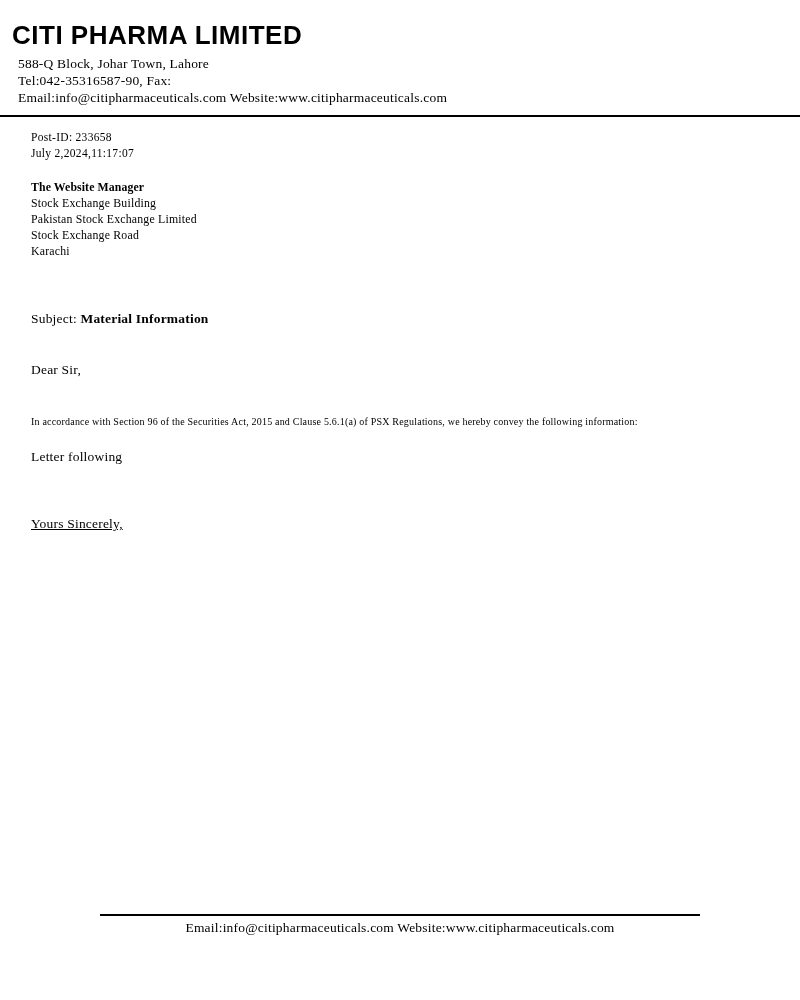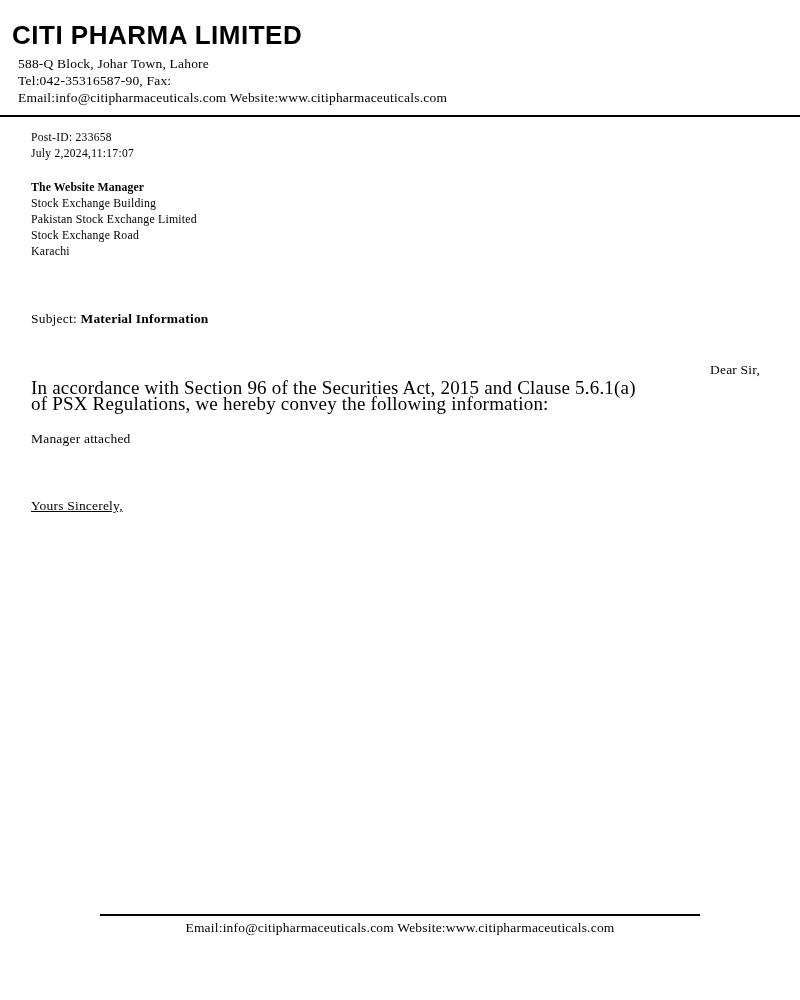--- a/index.html
+++ b/index.html
@@ -68,25 +68,24 @@
     font-size: 13.5px;
     letter-spacing: 0.2px;
   }
   .subject-value {
     font-weight: bold;
   }
   .salutation {
     margin-top: 35px;
     font-size: 13.5px;
     letter-spacing: 0.2px;
-    text-align: right;
   }
   .main-paragraph {
-    margin-top: 2px;
-    font-size: 19px;
+    margin-top: 36px;
+    font-size: 10px;
     line-height: 16px;
     letter-spacing: 0.2px;
     max-width: 625px;
   }
   .attachment-note {
     margin-top: 19px;
     font-size: 13.5px;
     letter-spacing: 0.2px;
   }
   .closing {
@@ -145,21 +144,21 @@
 
     <div class="subject-line">
       <span>Subject:</span>
       <span class="subject-value">Material Information</span>
     </div>
 
     <div class="salutation">Dear Sir,</div>
 
     <div class="main-paragraph">In accordance with Section 96 of the Securities Act, 2015 and Clause 5.6.1(a) of PSX Regulations, we hereby convey the following information:</div>
 
-    <div class="attachment-note">Manager attached</div>
+    <div class="attachment-note">Letter following</div>
 
     <div class="closing">Yours Sincerely,</div>
 
   </div>
 
   <div class="footer">
     <div class="footer-divider"></div>
     <div class="footer-contact">Email:info@citipharmaceuticals.com Website:www.citipharmaceuticals.com</div>
   </div>
 

